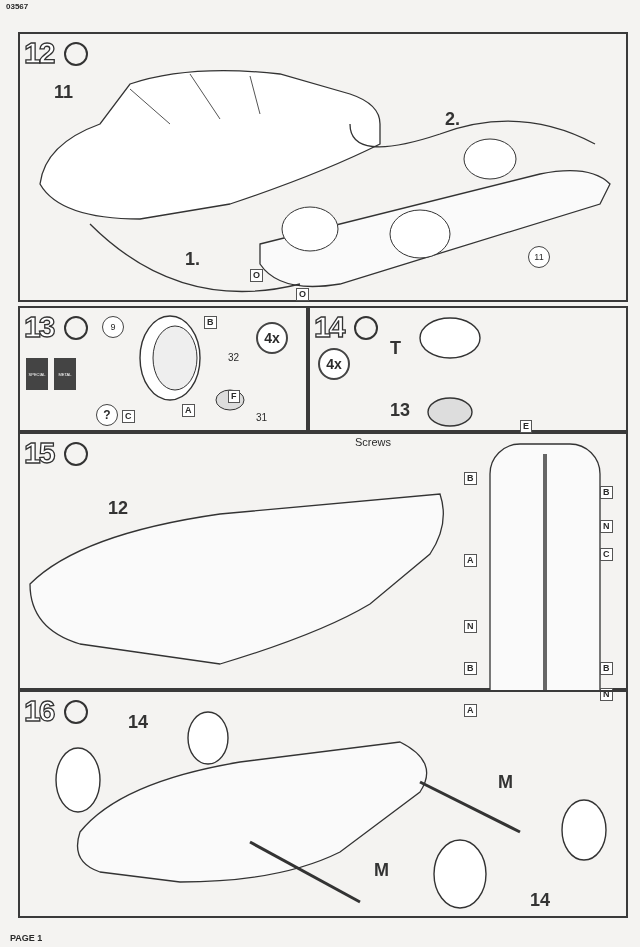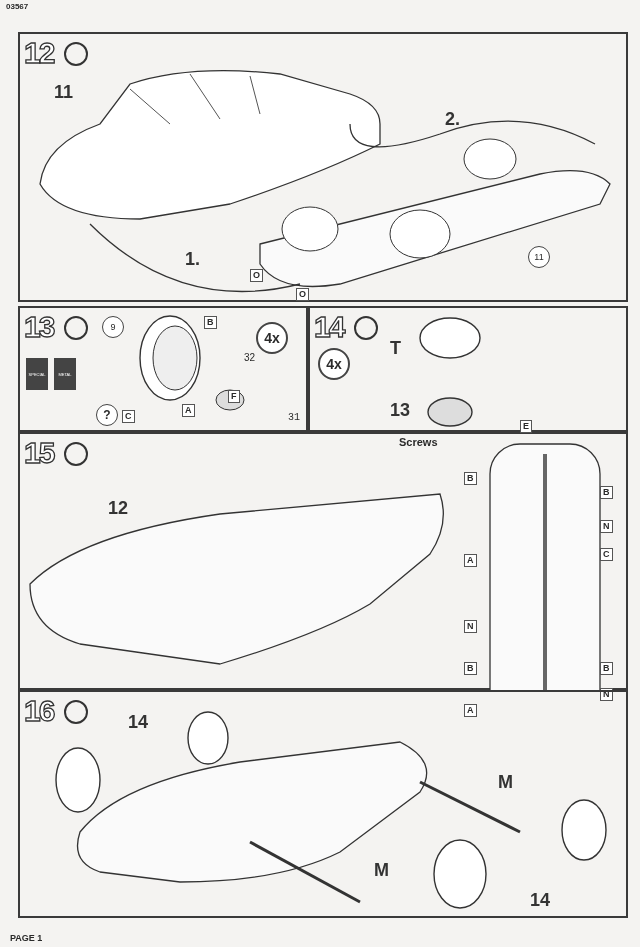--- a/index.html
+++ b/index.html
@@ -46,24 +46,24 @@
   <div style="position:absolute;left:6px;top:50px;width:22px;height:32px;background:#444;color:#fff;font-size:4px;text-align:center;padding-top:14px;box-sizing:border-box;">SPECIAL</div>
   <div style="position:absolute;left:34px;top:50px;width:22px;height:32px;background:#444;color:#fff;font-size:4px;text-align:center;padding-top:14px;box-sizing:border-box;">METAL</div>
   <svg width="290" height="126">
     <ellipse cx="150" cy="50" rx="30" ry="42" fill="#fff" stroke="#333" stroke-width="1.4"></ellipse>
     <ellipse cx="155" cy="50" rx="22" ry="32" fill="#eee" stroke="#333"></ellipse>
     <ellipse cx="210" cy="92" rx="14" ry="10" fill="#ddd" stroke="#333"></ellipse>
   </svg>
   <div class="circ" style="left:82px;top:8px;">9</div>
   <div class="tag" style="left:184px;top:8px;">B</div>
   <div class="circ" style="left:236px;top:14px;width:28px;height:28px;line-height:28px;font-size:14px;font-weight:bold;border-width:2px;">4x</div>
-  <div style="position:absolute;left:224px;top:44px;font-size:10px;">32</div>
+  <div style="position:absolute;left:208px;top:44px;font-size:10px;">32</div>
   <div class="tag" style="left:208px;top:82px;">F</div>
   <div class="tag" style="left:162px;top:96px;">A</div>
-  <div style="position:absolute;left:268px;top:104px;font-size:10px;font-family:Liberation Mono, monospace;">31</div>
+  <div style="position:absolute;left:236px;top:104px;font-size:10px;">31</div>
   <div class="circ" style="left:76px;top:96px;font-weight:bold;font-size:12px;">?</div>
   <div class="tag" style="left:102px;top:102px;">C</div>
 </div>
 
 <div class="panel" style="left:308px;top:306px;width:320px;height:126px;">
   <div class="stepnum" style="left:4px;top:2px;">14</div>
   <div class="stepicon" style="left:44px;top:8px;"></div>
   <div class="circ" style="left:8px;top:40px;width:28px;height:28px;line-height:28px;font-size:14px;font-weight:bold;border-width:2px;">4x</div>
   <svg width="320" height="126">
     <ellipse cx="140" cy="30" rx="30" ry="20" fill="#fff" stroke="#333" stroke-width="1.4"></ellipse>
@@ -74,21 +74,21 @@
 </div>
 
 <div class="panel" style="left:18px;top:432px;width:610px;height:258px;">
   <div class="stepnum" style="left:4px;top:2px;text-align:center;">15</div>
   <div class="stepicon" style="left:44px;top:8px;"></div>
   <svg width="610" height="258">
     <path d="M10 150 Q60 100 200 80 L420 60 Q430 90 410 120 L350 170 Q300 200 200 230 L60 210 Q10 195 10 150Z" fill="#fafafa" stroke="#333" stroke-width="1.3"></path>
     <rect x="470" y="10" width="110" height="280" rx="30" fill="#fafafa" stroke="#333" stroke-width="1.3"></rect>
     <path d="M525 20 L525 270" stroke="#666" stroke-width="4"></path>
   </svg>
-  <div style="position:absolute;left:335px;top:2px;font-size:11px;font-weight:bold;margin-left:44px;">Screws</div>
+  <div style="position:absolute;left:335px;top:2px;font-size:11px;font-weight:normal;">Screws</div>
   <div class="lbl" style="left:88px;top:64px;">12</div>
   <div class="tag" style="left:500px;top:-14px;">E</div>
   <div class="tag" style="left:444px;top:38px;">B</div>
   <div class="tag" style="left:580px;top:52px;">B</div>
   <div class="tag" style="left:580px;top:86px;">N</div>
   <div class="tag" style="left:580px;top:114px;">C</div>
   <div class="tag" style="left:444px;top:120px;">A</div>
   <div class="tag" style="left:444px;top:186px;">N</div>
   <div class="tag" style="left:444px;top:228px;">B</div>
   <div class="tag" style="left:580px;top:228px;">B</div>

